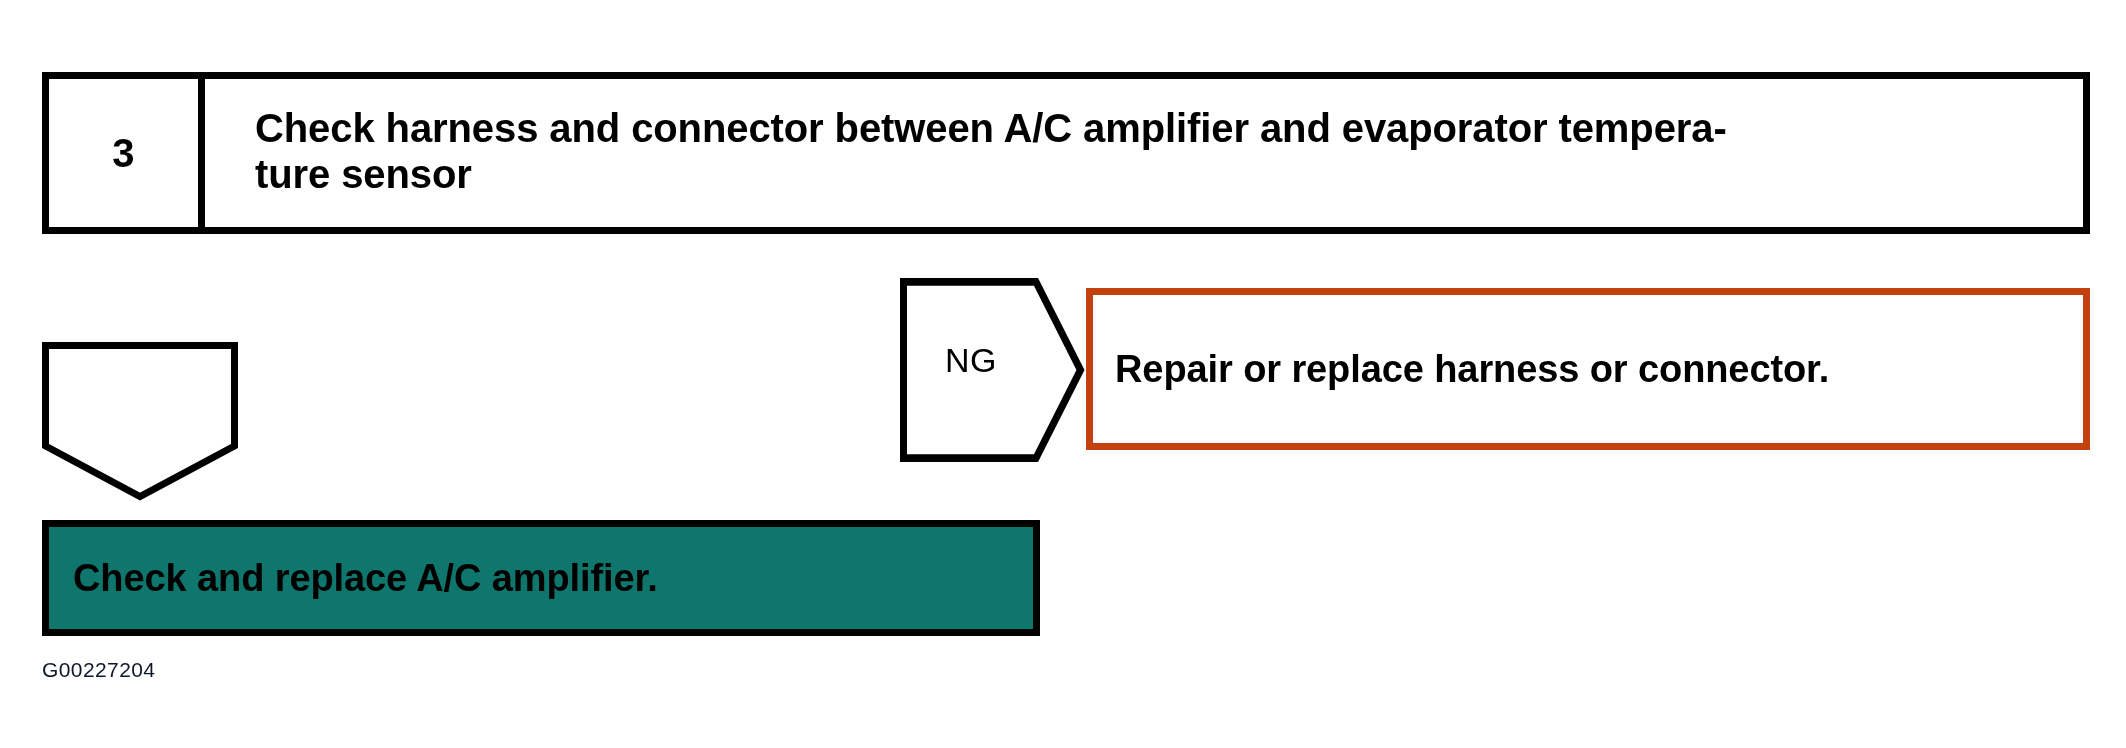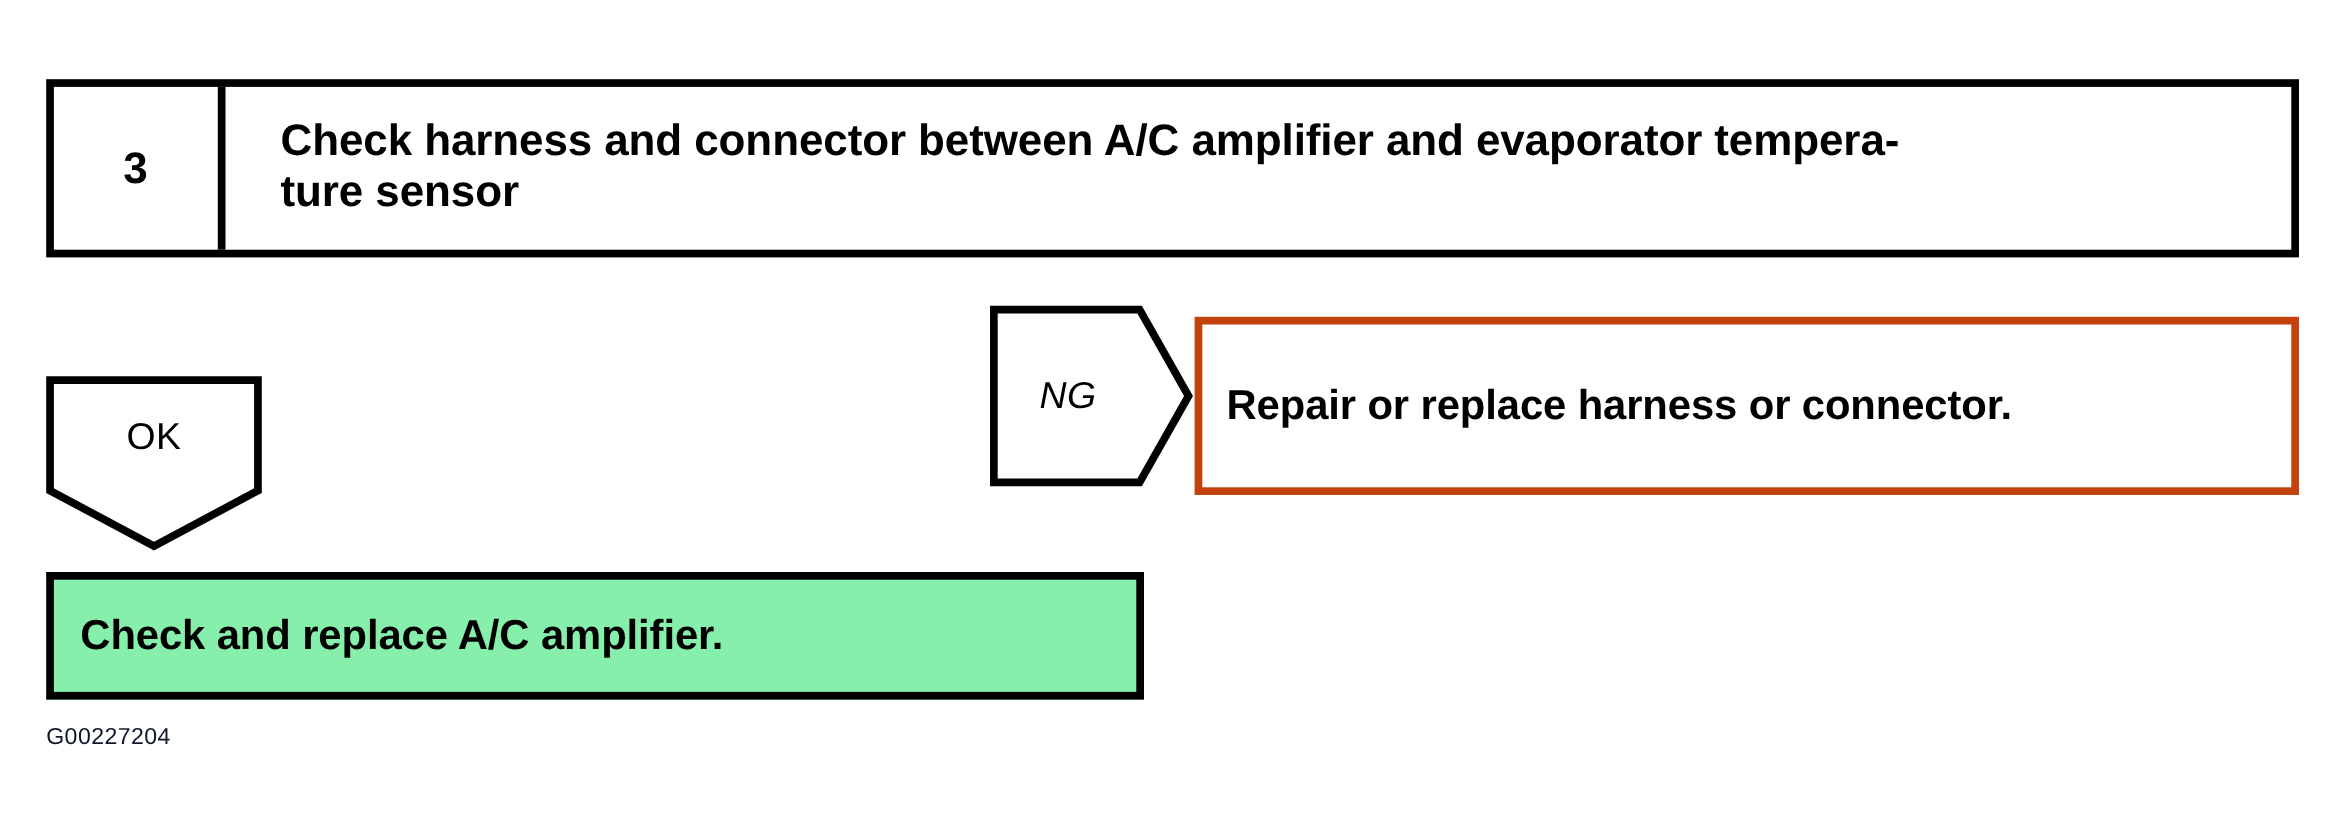--- a/index.html
+++ b/index.html
@@ -99,22 +99,21 @@
     color: #000000;
     letter-spacing: 0.5px;
   }
 
   
   .ng-arrow {
     position: absolute;
     left: 900px;
     top: 278px;
     width: 184px;
-    height: 164px;
-    font-style: italic;
+    height: 184px;
   }
   .ng-label {
     position: absolute;
     left: 0;
     top: 0;
     width: 142px;
     height: 164px;
     display: flex;
     align-items: center;
     justify-content: center;
@@ -147,21 +146,21 @@
 
   
   .result-box {
     position: absolute;
     left: 42px;
     top: 520px;
     width: 998px;
     height: 116px;
     border: 7px solid #000000;
     box-sizing: border-box;
-    background: #86efac;
+    background: #0f766e;
     display: flex;
     align-items: center;
     padding-left: 24px;
   }
   .result-text {
     font-size: 38px;
     font-weight: bold;
     color: #000000;
     letter-spacing: -0.1px;
   }
@@ -189,21 +188,20 @@
     <div class="step-text-cell">
       <span class="step-text" style="white-space: pre-line;">Check harness and connector between A/C amplifier and evaporator tempera-
 ture sensor</span>
     </div>
   </div>
 
   <div class="ok-arrow">
     <svg viewBox="0 0 196 158" preserveAspectRatio="none">
       <polygon points="3.5,3.5 192.5,3.5 192.5,104 98,154.5 3.5,104" fill="#ffffff" stroke="#000000" stroke-width="7" stroke-linejoin="miter"></polygon>
     </svg>
-    <span class="ok-label">OK</span>
   </div>
 
   <div class="ng-arrow">
     <svg viewBox="0 0 184 164" preserveAspectRatio="none">
       <polygon points="3.5,3.5 136,3.5 180.5,82 136,160.5 3.5,160.5" fill="#ffffff" stroke="#000000" stroke-width="7" stroke-linejoin="miter"></polygon>
     </svg>
     <span class="ng-label">NG</span>
   </div>
 
   <div class="repair-box">

